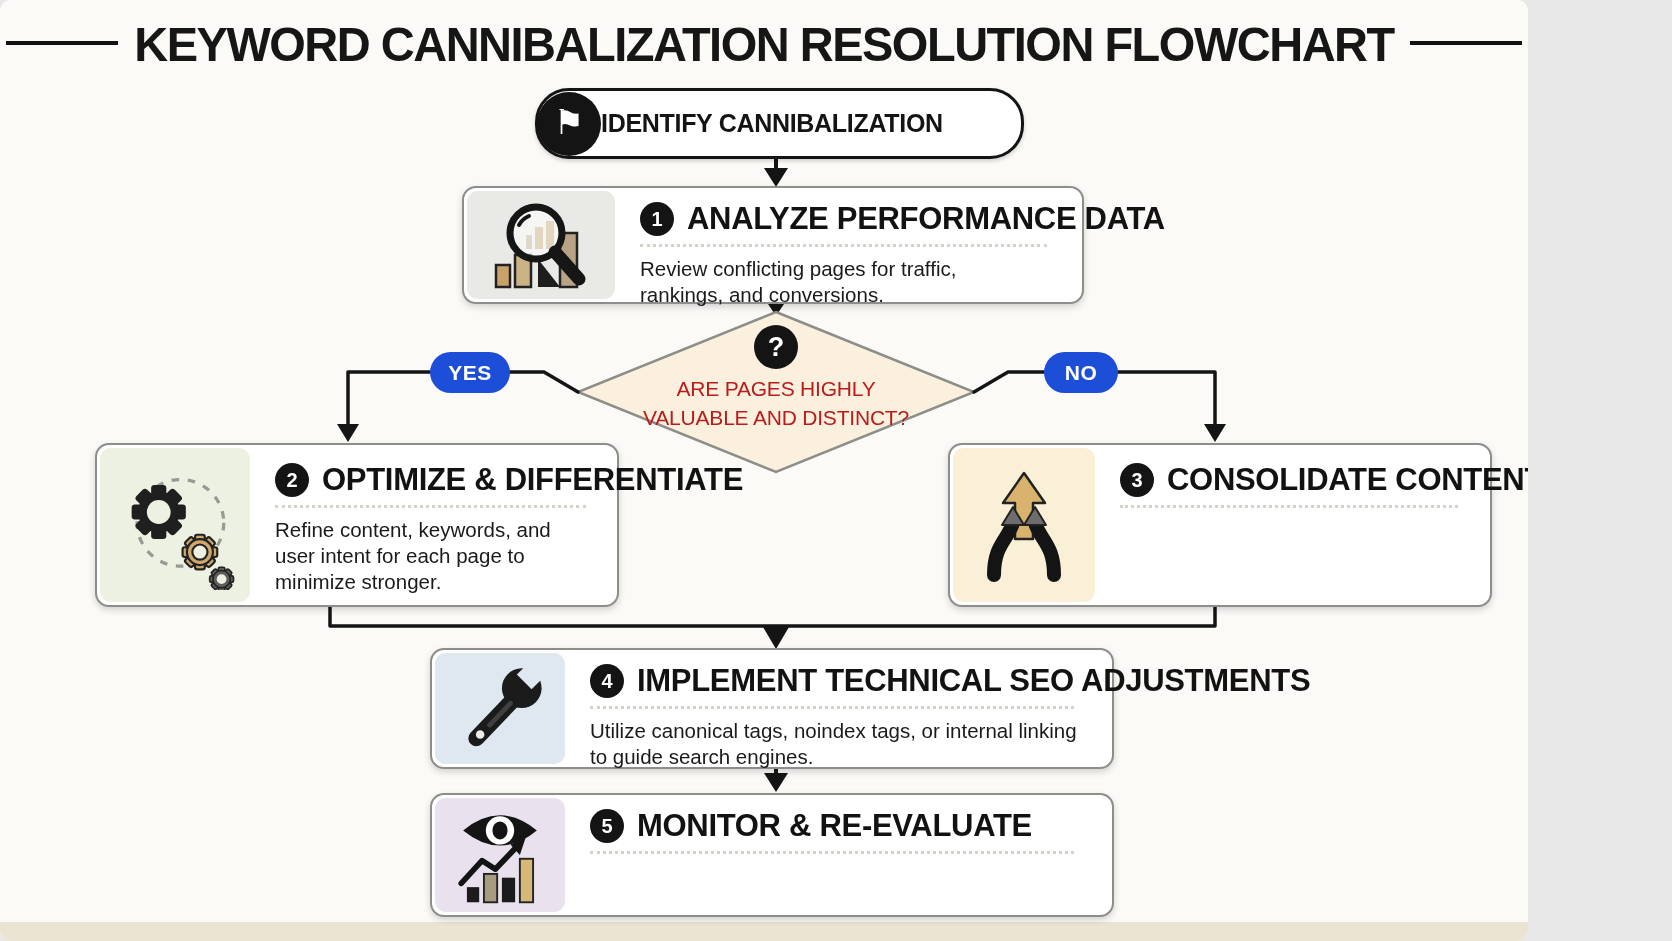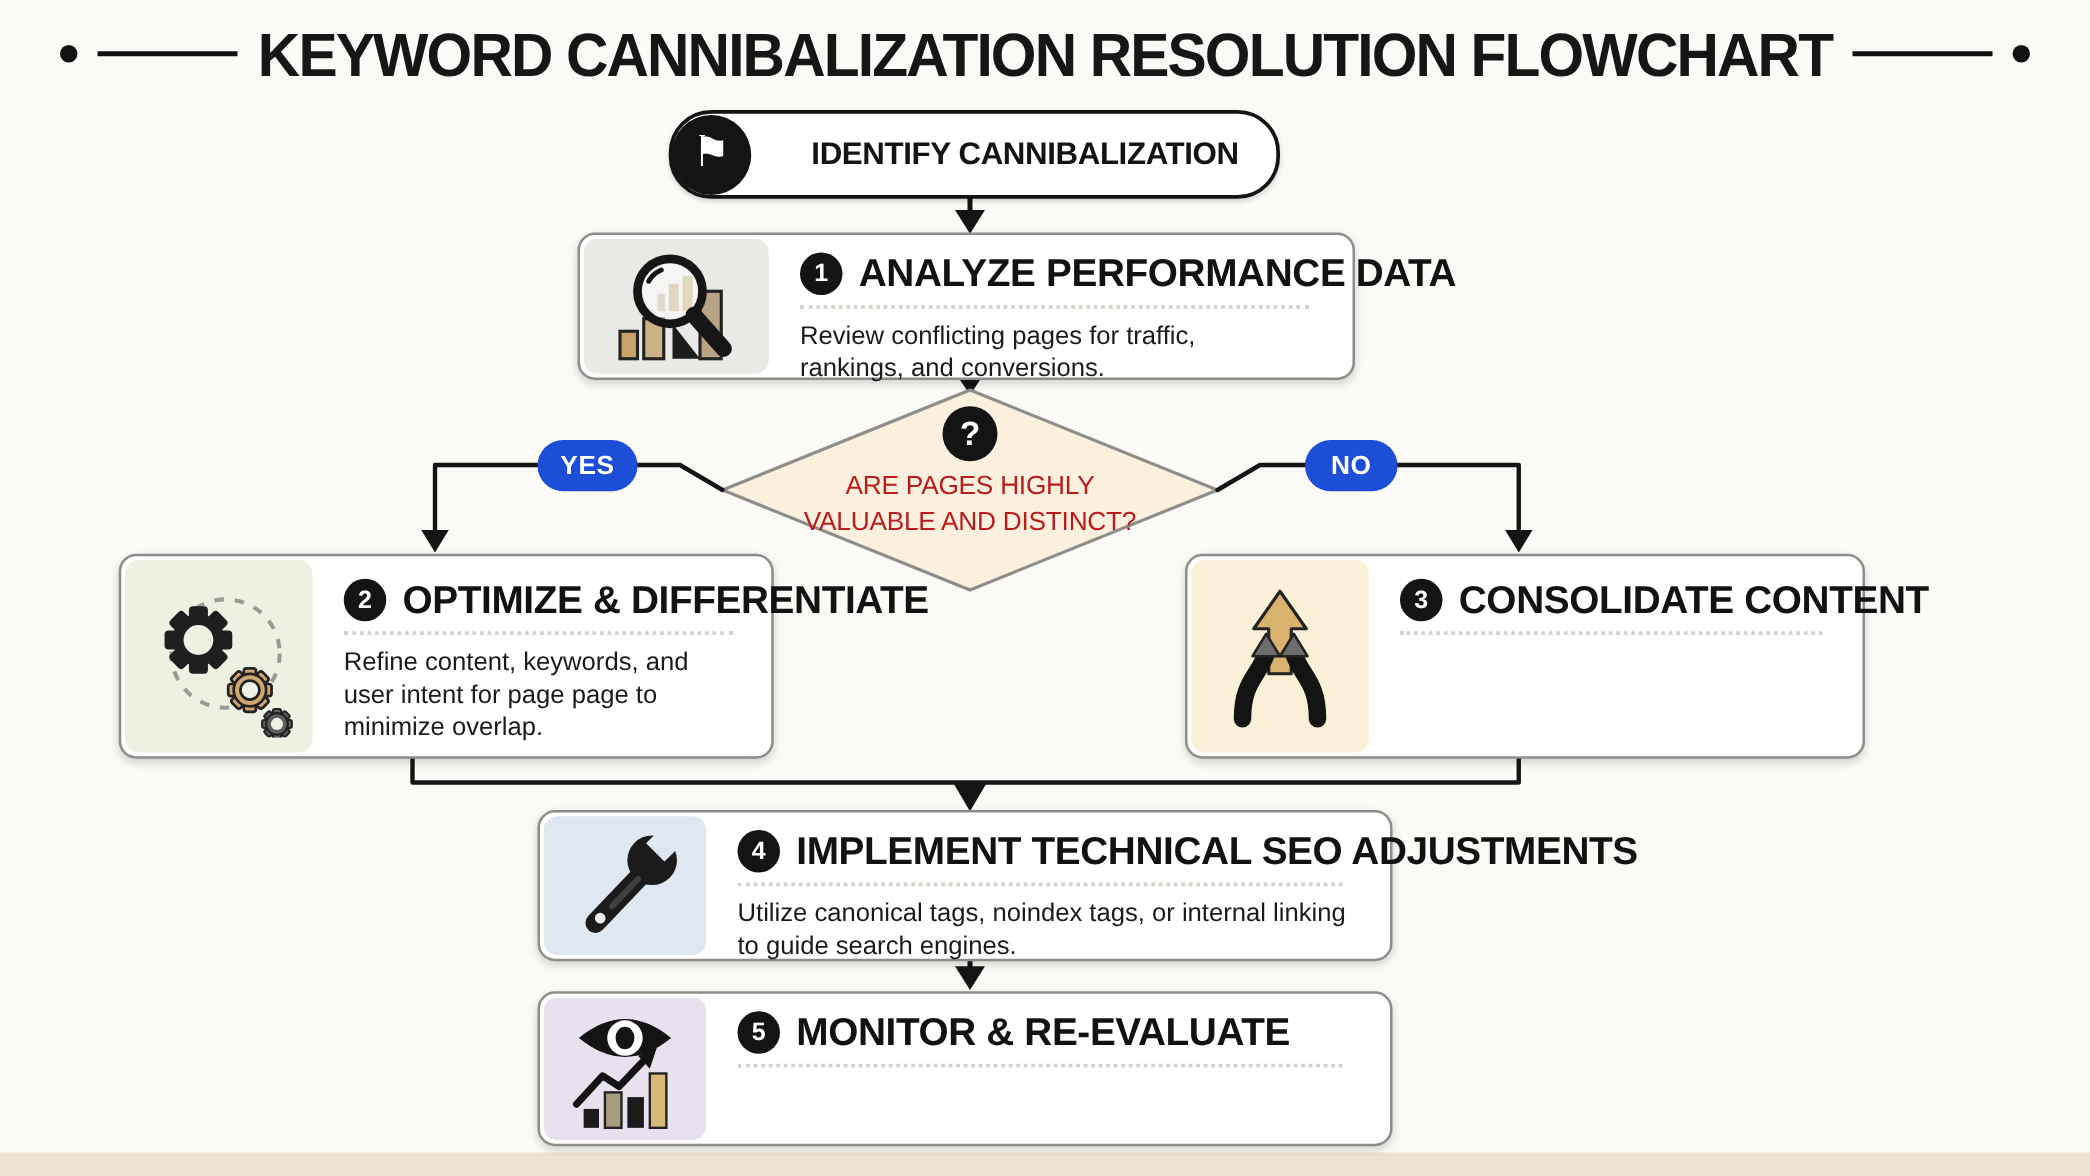--- a/index.html
+++ b/index.html
@@ -1,20 +1,21 @@
 <!DOCTYPE html>
 <html><head>
 <meta charset="utf-8">
 <style>
   html,body{margin:0;padding:0;background:#e8e8e8;}
   .canvas{
-    position:relative;width:1672px;height:941px;overflow:hidden;
+    position:relative;width:1528px;height:941px;overflow:hidden;
     background:#fbfaf7;
     font-family:"Liberation Sans","DejaVu Sans",sans-serif;
     color:#111;
+    border-radius:11px;
   }
   
   .title-row{
     position:absolute;top:12px;left:0;right:0;height:62px;
     display:flex;align-items:center;justify-content:center;gap:16px;
   }
   .title-dot{width:14px;height:14px;border-radius:50%;background:#111;flex:none;}
   .title-rule{width:112px;height:4px;background:#111;flex:none;}
   .main-title{
     font-size:47px;font-weight:800;letter-spacing:-1.5px;color:#161616;
@@ -27,22 +28,22 @@
     position:absolute;left:535px;top:88px;width:483px;height:65px;z-index:2;
     background:#fff;border:3px solid #141414;border-radius:34px;
     display:flex;align-items:center;box-shadow:0 2px 4px rgba(0,0,0,.18);
   }
   .flag-circle{
     width:64px;height:64px;border-radius:50%;background:#141414;flex:none;
     margin-left:-1px;display:flex;align-items:center;justify-content:center;
   }
   .flag-glyph{color:#fff;font-size:34px;line-height:1;margin-top:-3px;}
   .start-label{
-    flex:1;text-align:center;font-size:25px;font-weight:800;letter-spacing:-0.3px;
-    padding-right:26px;color:#141414;margin-left:44px;
+    flex:1;text-align:left;font-size:25px;font-weight:800;letter-spacing:-0.3px;
+    padding-right:26px;color:#141414;
   }
   
   .step-box{
     position:absolute;z-index:2;background:#fff;
     border:2px solid #8d8d8a;border-radius:14px;
     box-shadow:0 3px 7px rgba(0,0,0,.16);
     display:flex;align-items:stretch;
   }
   .icon-panel{
     flex:none;border-radius:11px;margin:3px;
@@ -204,21 +205,21 @@
           <circle r="4.5" fill="#edf1e1"></circle>
         </g>
       </svg>
     </div>
     <div class="step-content">
       <div class="step-head">
         <div class="num-badge">2</div>
         <div class="step-title">OPTIMIZE &amp; DIFFERENTIATE</div>
       </div>
       <hr class="dotted-rule">
-      <div class="step-desc">Refine content, keywords, and user intent for page page to minimize overlap.</div>
+      <div class="step-desc">Refine content, keywords, and user intent for each page to minimize stronger.</div>
     </div>
   </div>
 
   <div class="step-box box3">
     <div class="icon-panel">
       <svg width="110" height="128" viewBox="0 0 110 120">
         <polygon points="55,8 76,38 64,38 64,74 46,74 46,38 34,38" fill="#d9b36e" stroke="#222" stroke-width="2.5" stroke-linejoin="round"></polygon>
         <path d="M25,110 C25,80 38,76 44,58" stroke="#141414" stroke-width="14" fill="none" stroke-linecap="round"></path>
         <path d="M85,110 C85,80 72,76 66,58" stroke="#141414" stroke-width="14" fill="none" stroke-linecap="round"></path>
         <polygon points="44,42 33,60 55,60" fill="#6d6d6d" stroke="#222" stroke-width="2" stroke-linejoin="round"></polygon>

